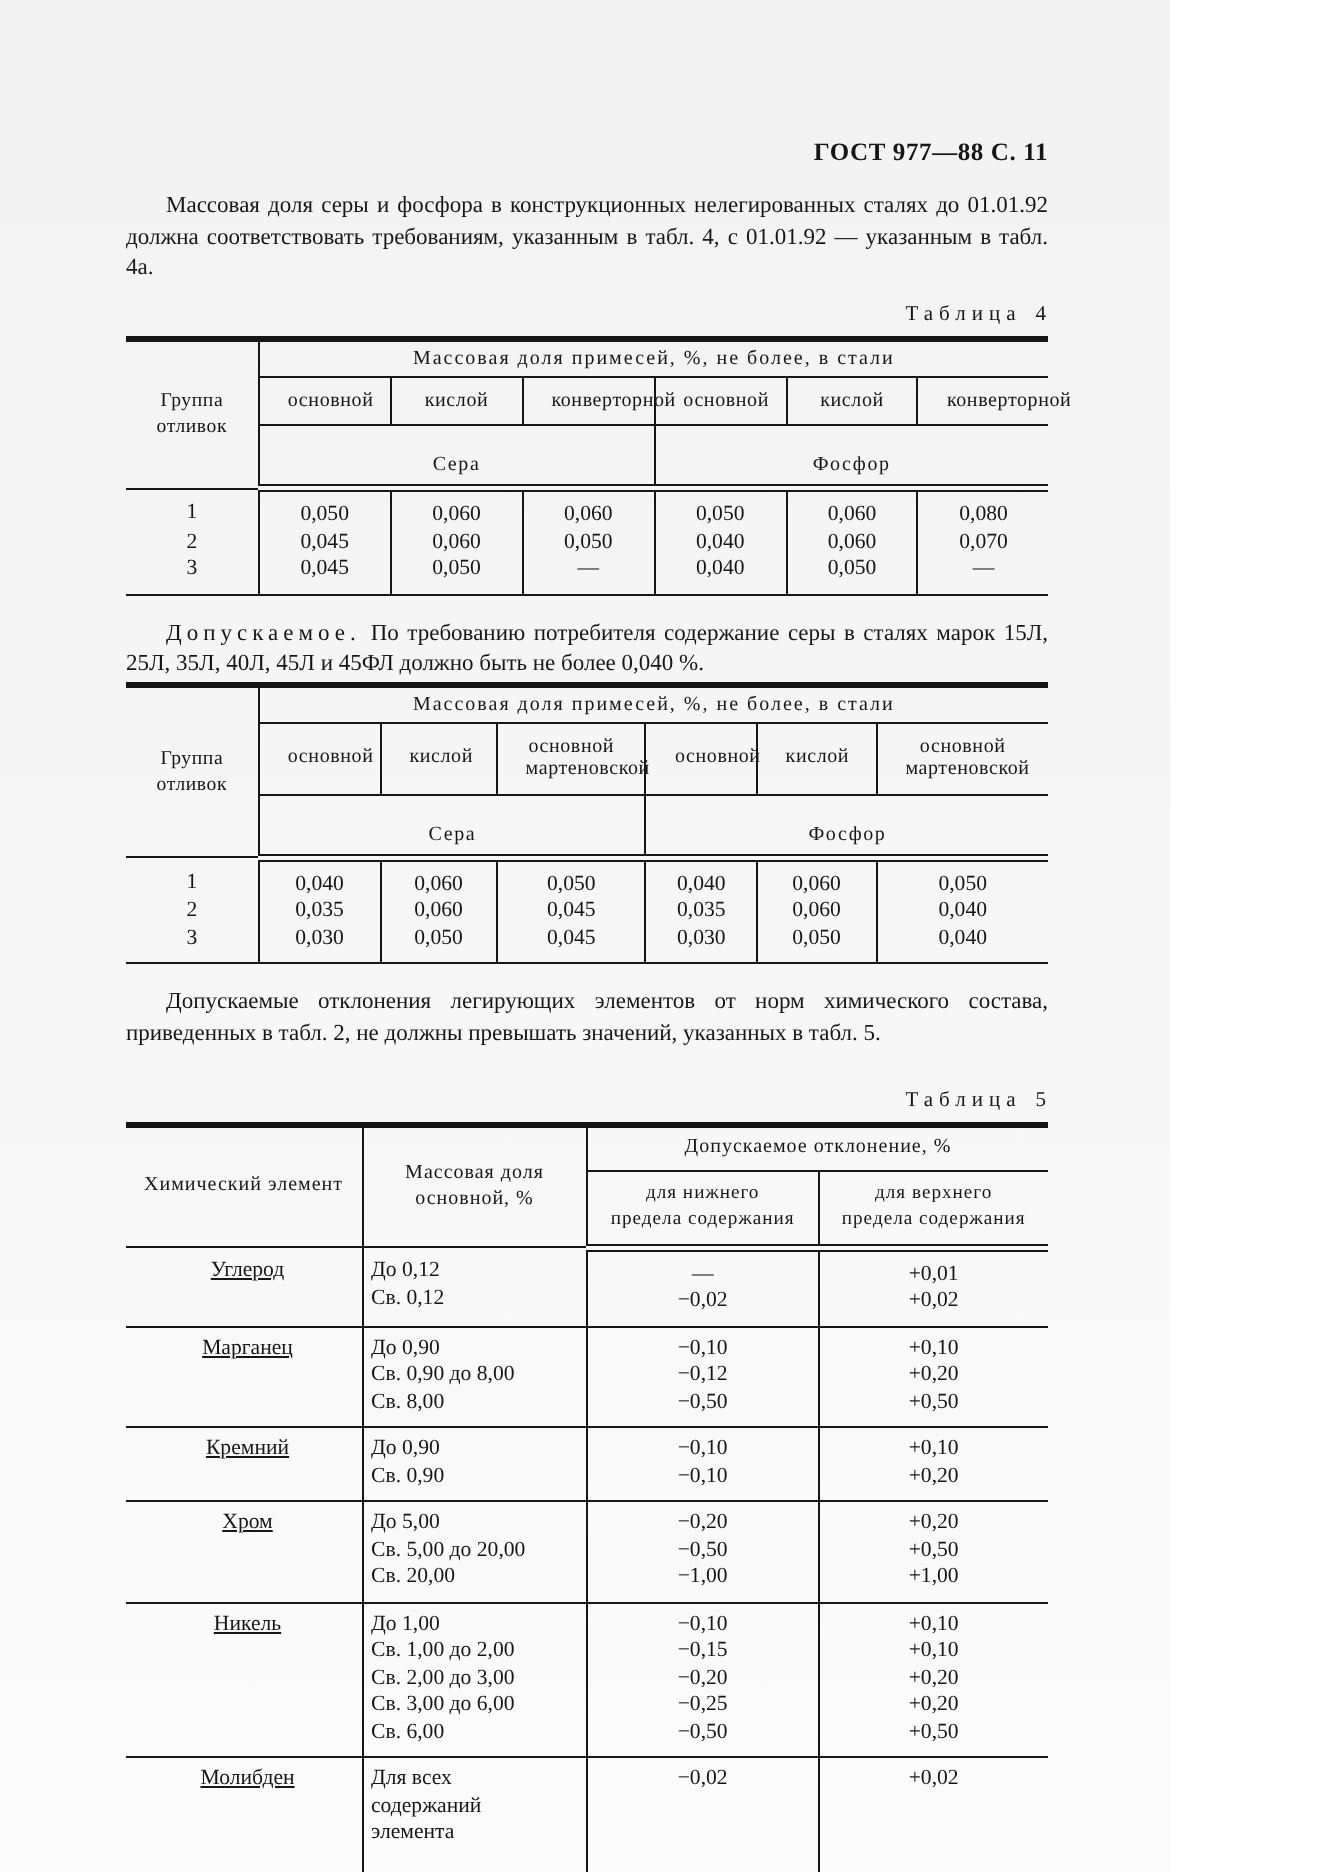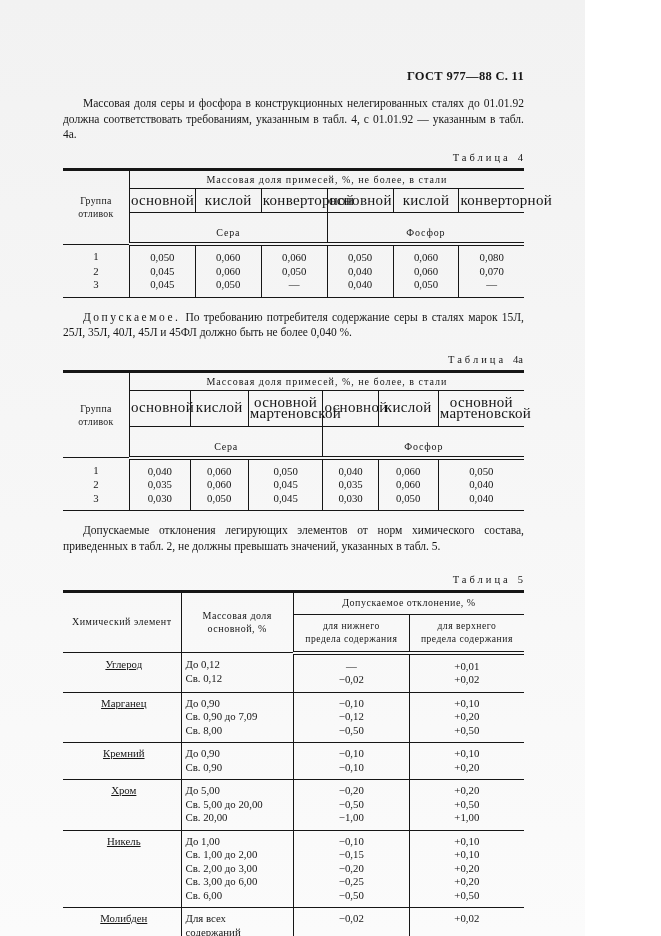--- a/index.html
+++ b/index.html
@@ -18,21 +18,21 @@
 
   table.tbl { width:100%; border-collapse:collapse; table-layout:fixed;
     border-top:3px solid #161616; border-bottom:1px solid #161616; }
   .tbl th, .tbl td { border:1px solid #161616; font-weight:normal; padding:2px; }
   .tbl th:first-child, .tbl td:first-child { border-left:none; }
   .tbl th:last-child, .tbl td:last-child { border-right:none; }
   .tbl thead tr:last-child th { border-bottom:4px double #161616; }
 
   .tbl .grp { font-size:9.8px; line-height:13px; letter-spacing:0.3px; }
   .tbl .span-h { font-size:10px; letter-spacing:1px; padding:3px 2px; }
-  .tbl .subs th { font-size:15px; letter-spacing:0.3px; padding:6px 1px; line-height:11.5px; }
+  .tbl .subs th { font-size:10px; letter-spacing:0.3px; padding:6px 14px; line-height:11.5px; }
   .tbl .elems th { font-size:10px; letter-spacing:0.8px; padding:14px 2px 4px; }
   .tbl tbody td { font-size:10.8px; text-align:center; line-height:13.5px;
     border-top:none; border-bottom:none; padding:0 2px; }
   .tbl tbody tr:first-child td { padding-top:5px; }
   .tbl tbody tr:last-child td { padding-bottom:5px; }
 
   .note-label { letter-spacing:2.5px; margin-right:5px; }
 
   table.tbl5 { border-bottom:none; }
   .tbl5 thead .top-h th { font-size:10px; letter-spacing:0.5px; padding:4px 2px; line-height:12.5px; }
@@ -108,21 +108,20 @@
         <td>—</td>
         <td>0,040</td>
         <td>0,050</td>
         <td>—</td>
       </tr>
     </tbody>
   </table>
 
   <p class="para"><span class="note-label">Допускаемое.</span><span>По требованию потребителя содержание серы в сталях марок 15Л, 25Л, 35Л, 40Л, 45Л и 45ФЛ должно быть не более 0,040 %.</span></p>
 
-  <div class="tbl-caption" style="margin-top:13px"><span class="cap-word">Таблица</span><span class="cap-num">4а</span></div>
 
   <table class="tbl tbl4a">
     <colgroup>
       <col style="width:14.4%">
         <col style="width:13.2%">
         <col style="width:12.6%">
         <col style="width:16.2%">
         <col style="width:12.0%">
         <col style="width:13.0%">
         <col style="width:18.6%">
@@ -211,21 +210,21 @@
         </td>
         <td>
           <div>+0,01</div>
           <div>+0,02</div>
         </td>
       </tr>
       <tr>
         <td class="c-el">Марганец</td>
         <td class="c-rg">
           <div>До 0,90</div>
-          <div>Св. 0,90 до 7,09</div>
+          <div>Св. 0,90 до 8,00</div>
           <div>Св. 8,00</div>
         </td>
         <td>
           <div>−0,10</div>
           <div>−0,12</div>
           <div>−0,50</div>
         </td>
         <td>
           <div>+0,10</div>
           <div>+0,20</div>

